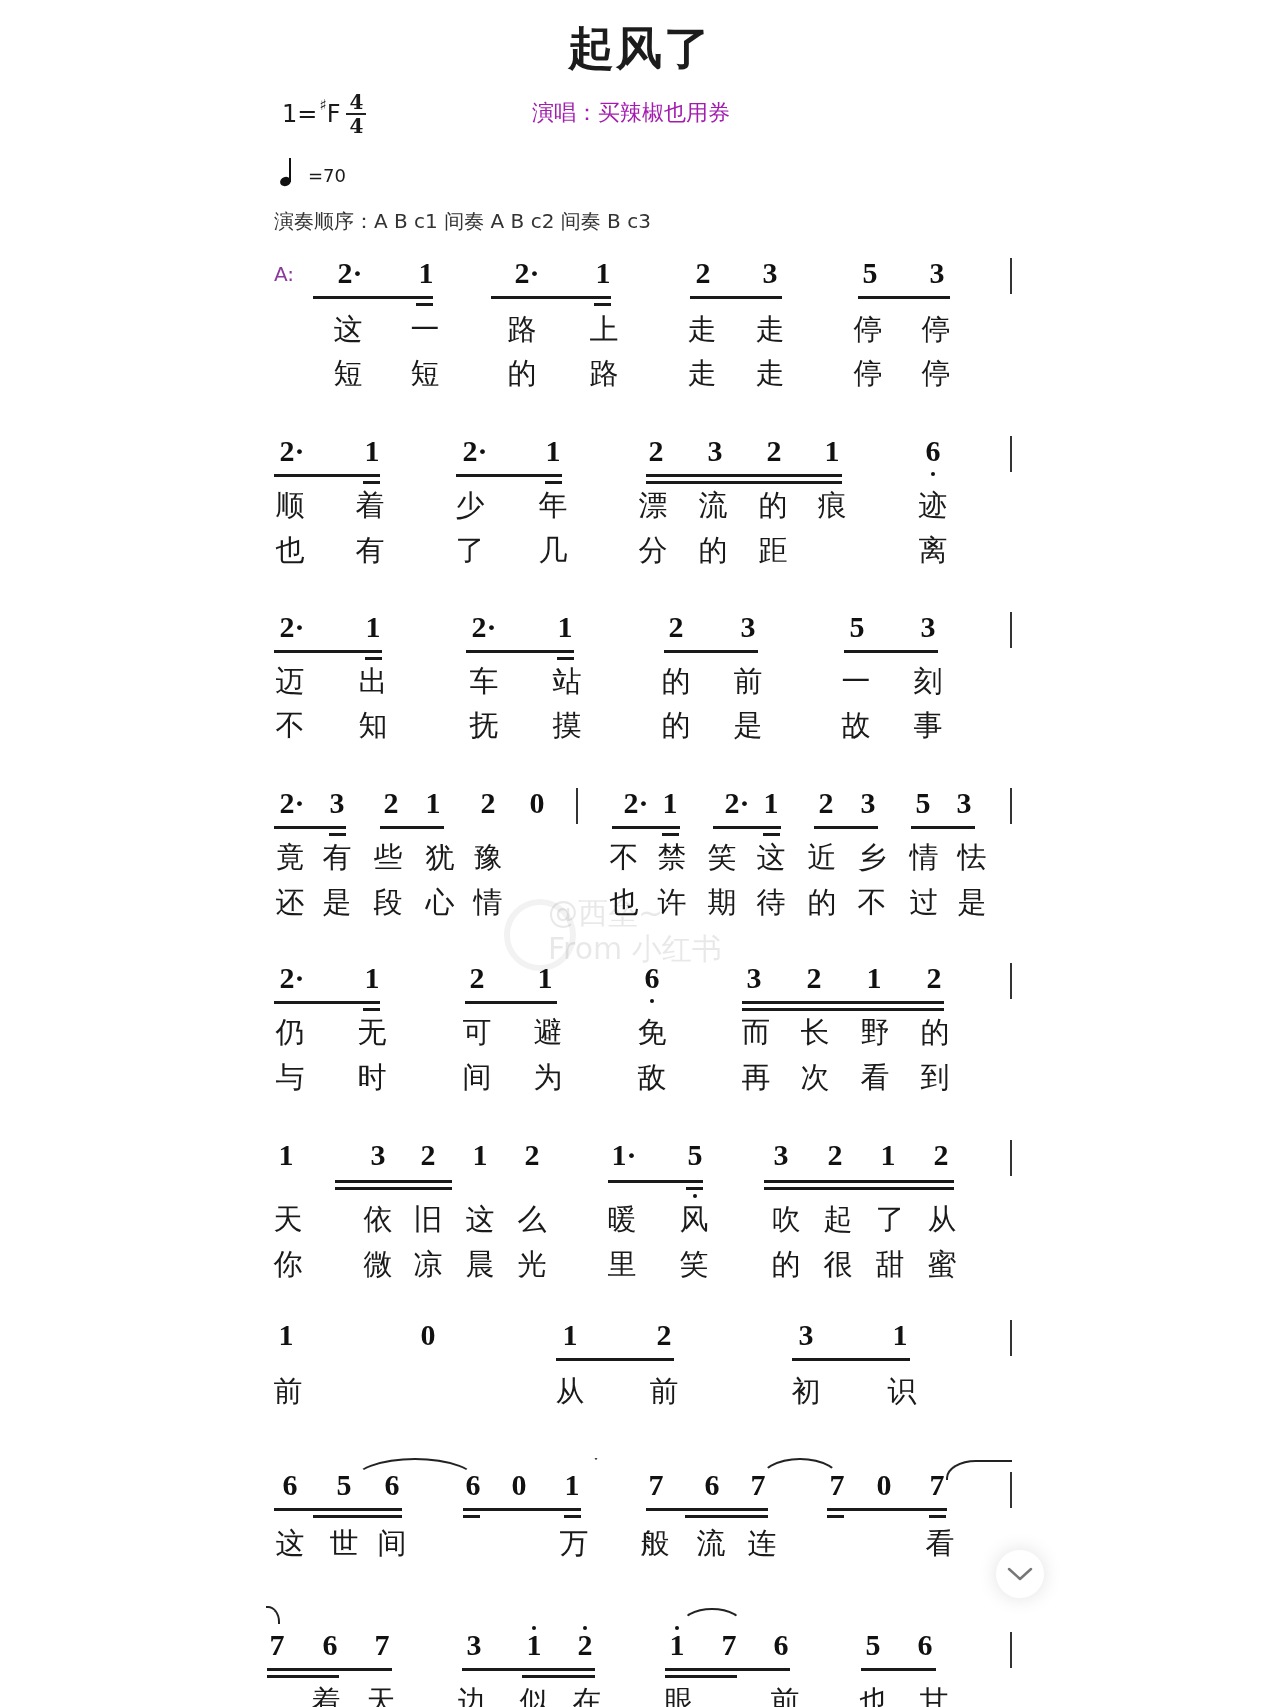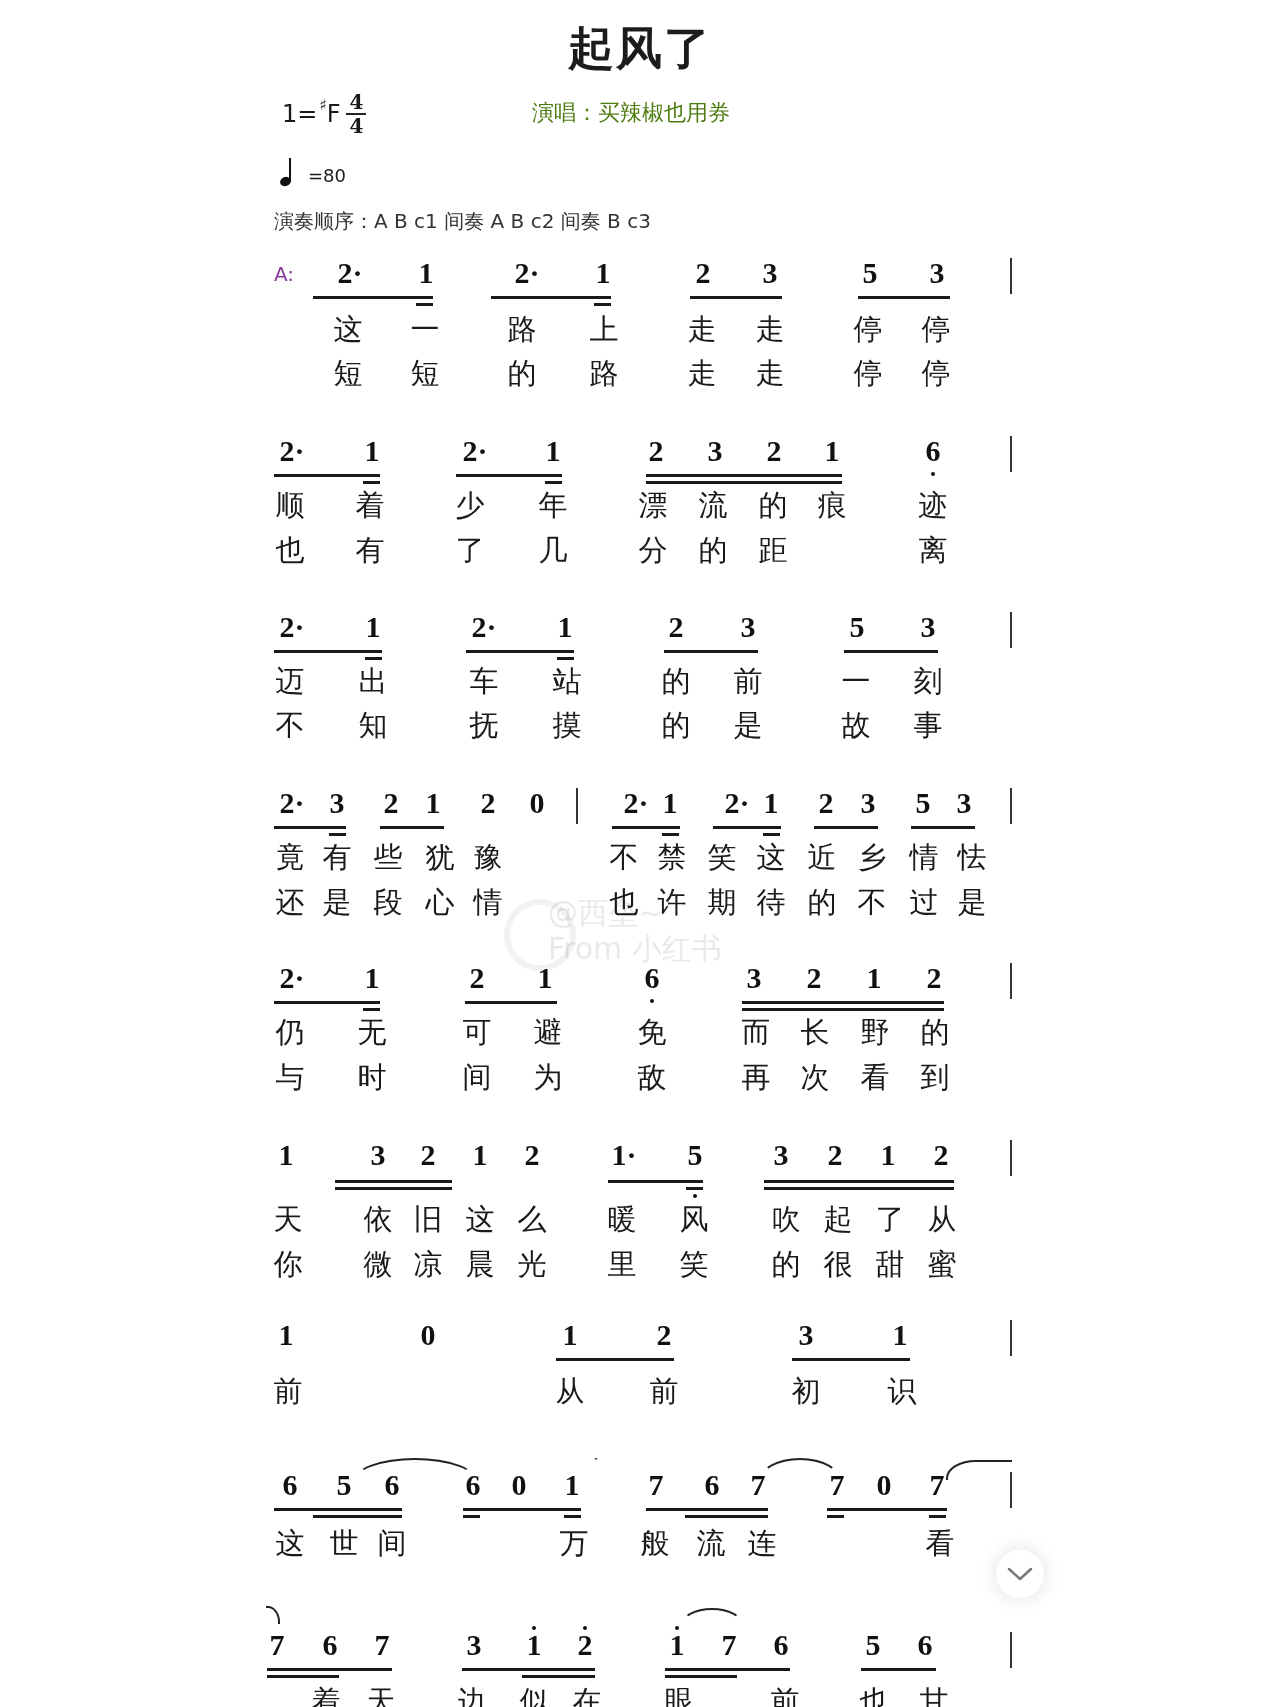--- a/index.html
+++ b/index.html
@@ -7,21 +7,21 @@
     width: 1280px; height: 1707px; overflow: hidden; position: relative;
     background: #ffffff; color: #1a1a1a;
     font-family: "DejaVu Sans", "Liberation Sans", sans-serif;
   }
   .abs { position: absolute; }
   .title { left: 0; width: 1280px; top: 18px; text-align: center; font-size: 46px; font-weight: bold; letter-spacing: 2px; color: #1c1c1c; }
   .key { left: 282px; top: 92px; font-size: 24px; display: flex; align-items: center; }
   .key .sharp { font-size: 15px; position: relative; top: -9px; margin-left: 2px; }
   .frac { display: inline-flex; flex-direction: column; align-items: center; margin-left: 6px; font-family: "DejaVu Serif", serif; font-weight: bold; font-size: 20px; line-height: 20px; }
   .frac .bar { width: 20px; height: 2px; background: #222; margin: 1px 0; }
-  .singer { left: 532px; top: 98px; font-size: 22px; color: #4d7c0f; }
+  .singer { left: 532px; top: 98px; font-size: 22px; color: #a21caf; }
   .tempo { left: 280px; top: 156px; font-size: 18px; display: flex; align-items: flex-end; }
   .tempo .note-icon { width: 26px; height: 30px; position: relative; margin-right: 2px; }
   .tempo .note-icon .head { position: absolute; left: 0; bottom: 0; width: 11px; height: 9px; background: #111; border-radius: 50%; transform: rotate(-20deg); }
   .tempo .note-icon .stem { position: absolute; left: 9px; bottom: 4px; width: 2px; height: 24px; background: #111; }
   .order { left: 274px; top: 208px; font-size: 20px; color: #333; }
   .section-label { font-size: 20px; color: #8a3a9a; }
 
   .row { position: absolute; left: 0; width: 1280px; }
   .n { position: absolute; font-family: "Liberation Serif", "DejaVu Serif", serif; font-weight: bold; font-size: 30px; line-height: 30px; transform: translateX(-50%); color: #111; }
   .ul { position: absolute; height: 2.5px; background: #1a1a1a; }
@@ -52,21 +52,21 @@
   </span>
 </div>
 
 <div class="abs singer">演唱：买辣椒也用券</div>
 
 <div class="abs tempo">
   <span class="note-icon">
       <span class="head"></span>
       <span class="stem"></span>
     </span>
-  <span>=80</span>
+  <span>=70</span>
 </div>
 
 <div class="abs order">演奏顺序：A B c1 间奏 A B c2 间奏 B c3</div>
 
 <div class="row" style="top:258px;">
   <span class="abs section-label" style="left:274px; top:4px;">A:</span>
   <span class="n" style="left:350px;">2·</span>
   <span class="n" style="left:426px;">1</span>
   <span class="n" style="left:527px;">2·</span>
   <span class="n" style="left:603px;">1</span>

